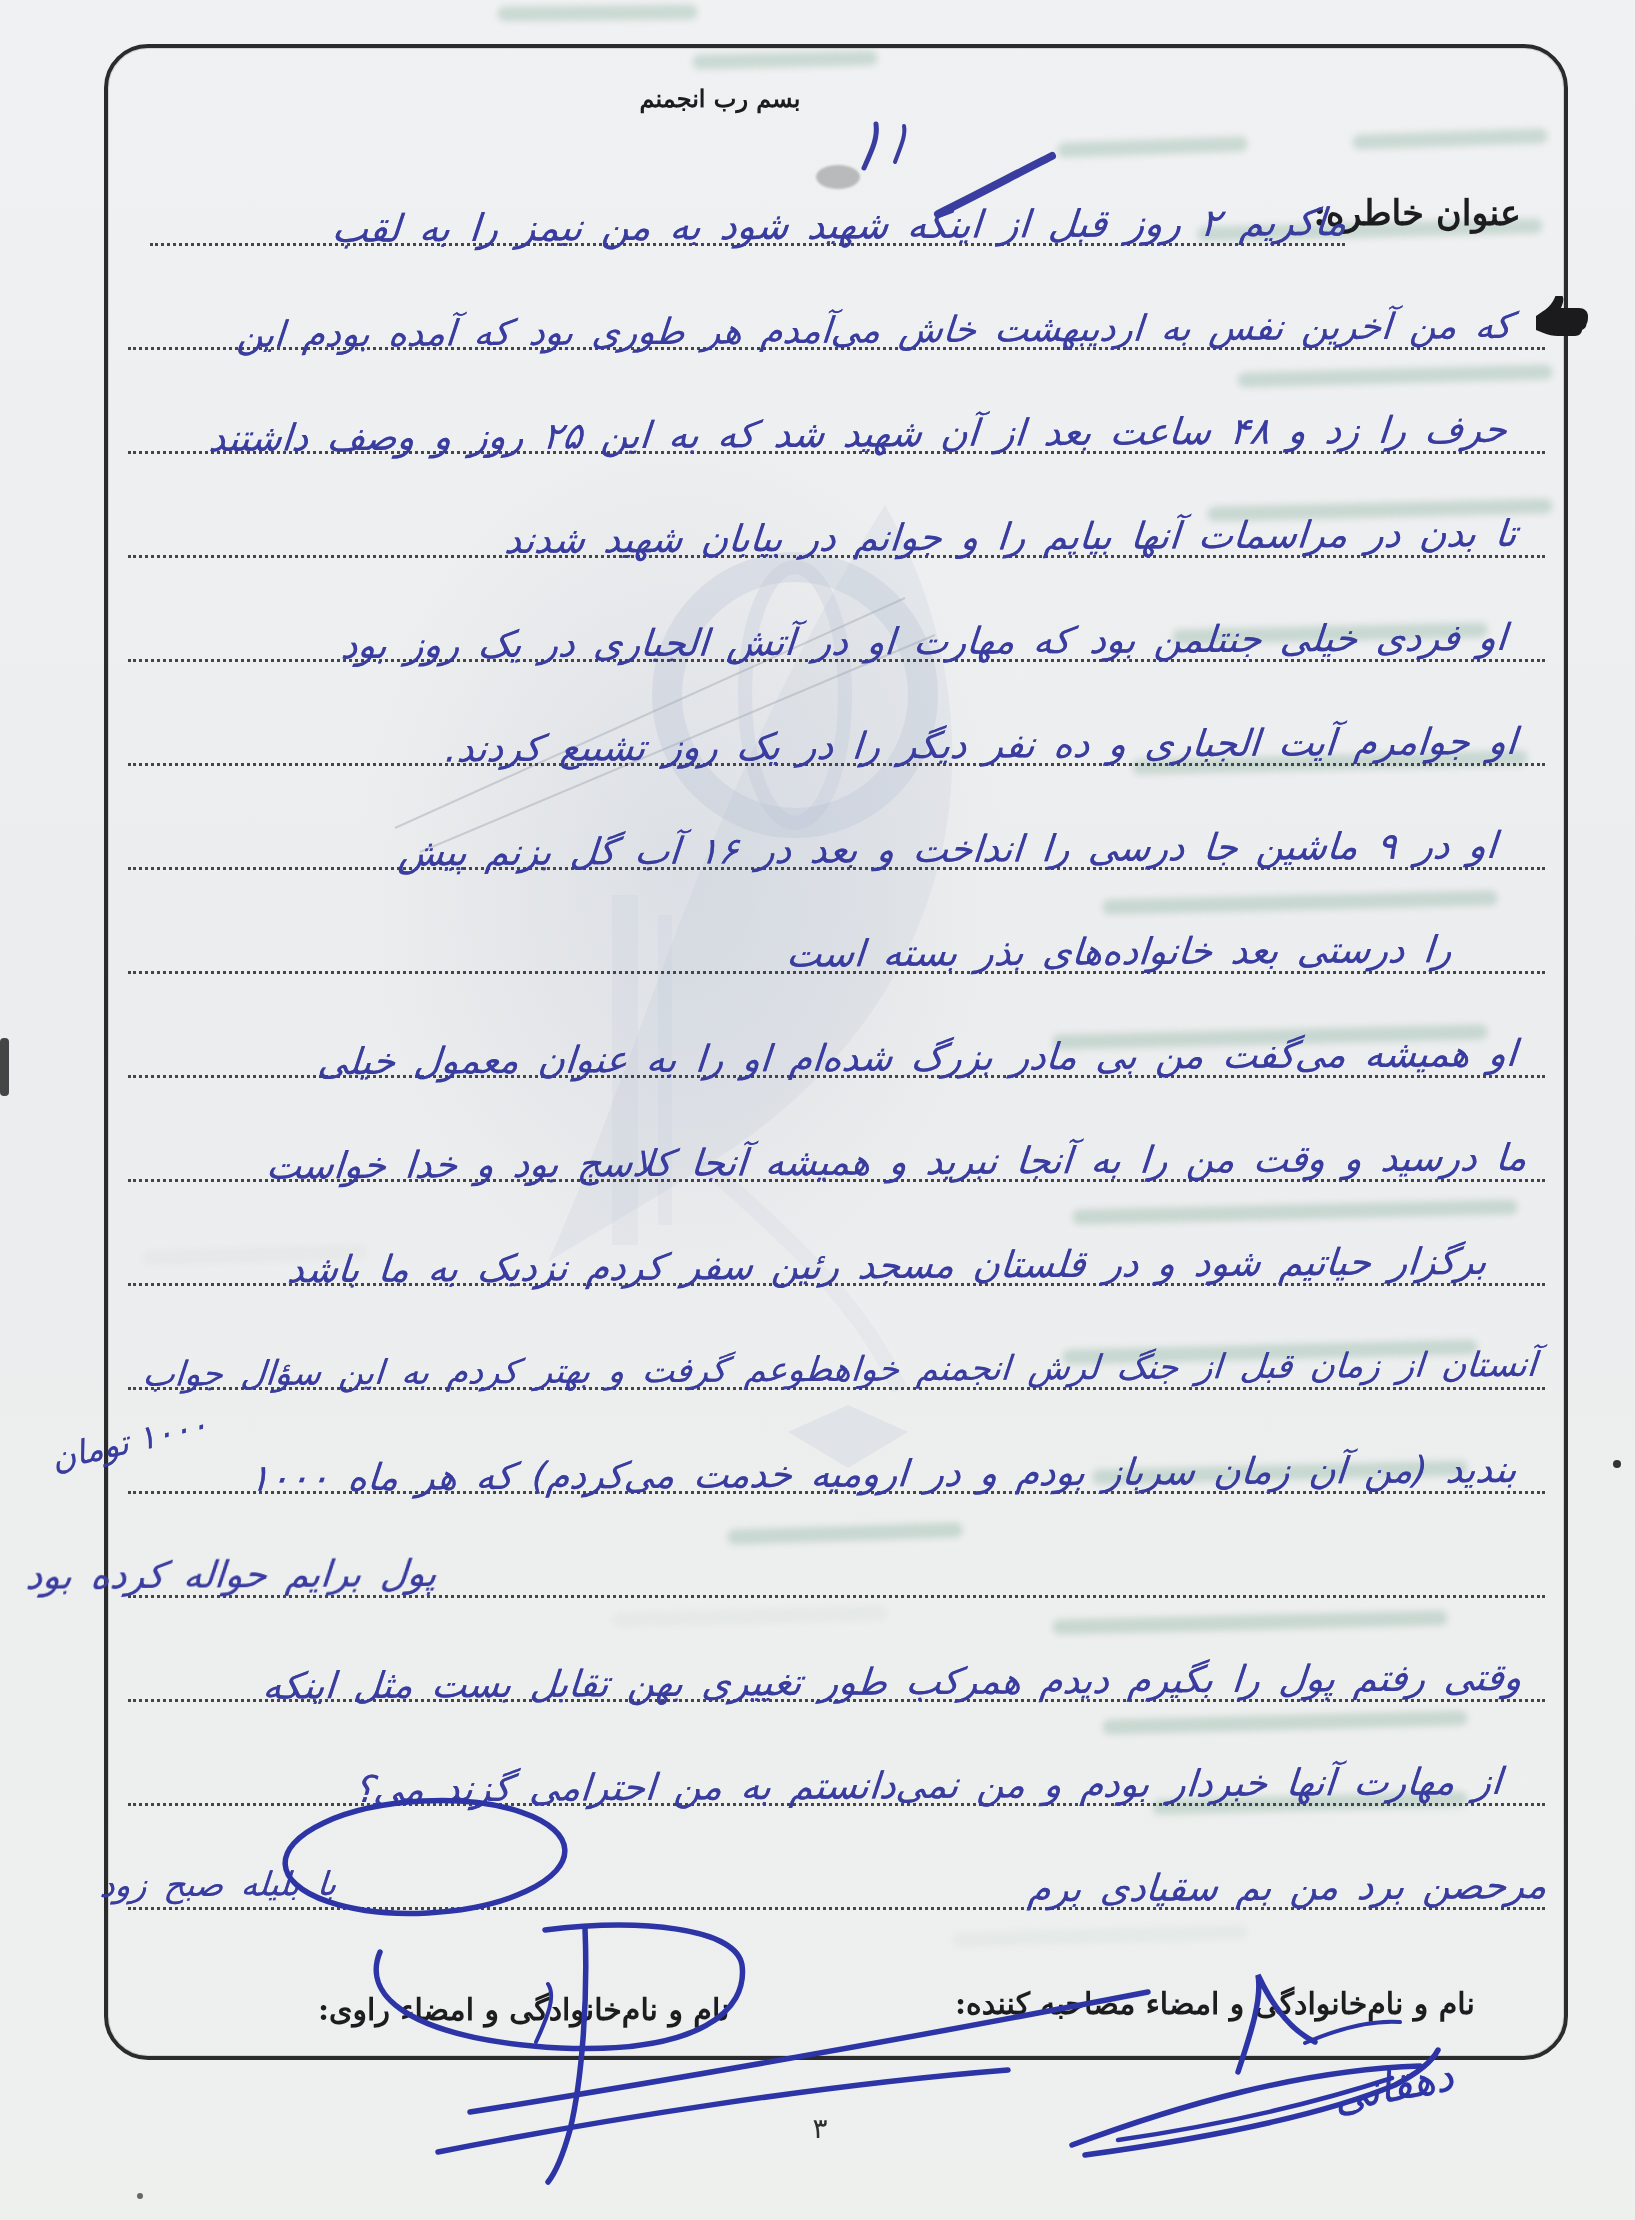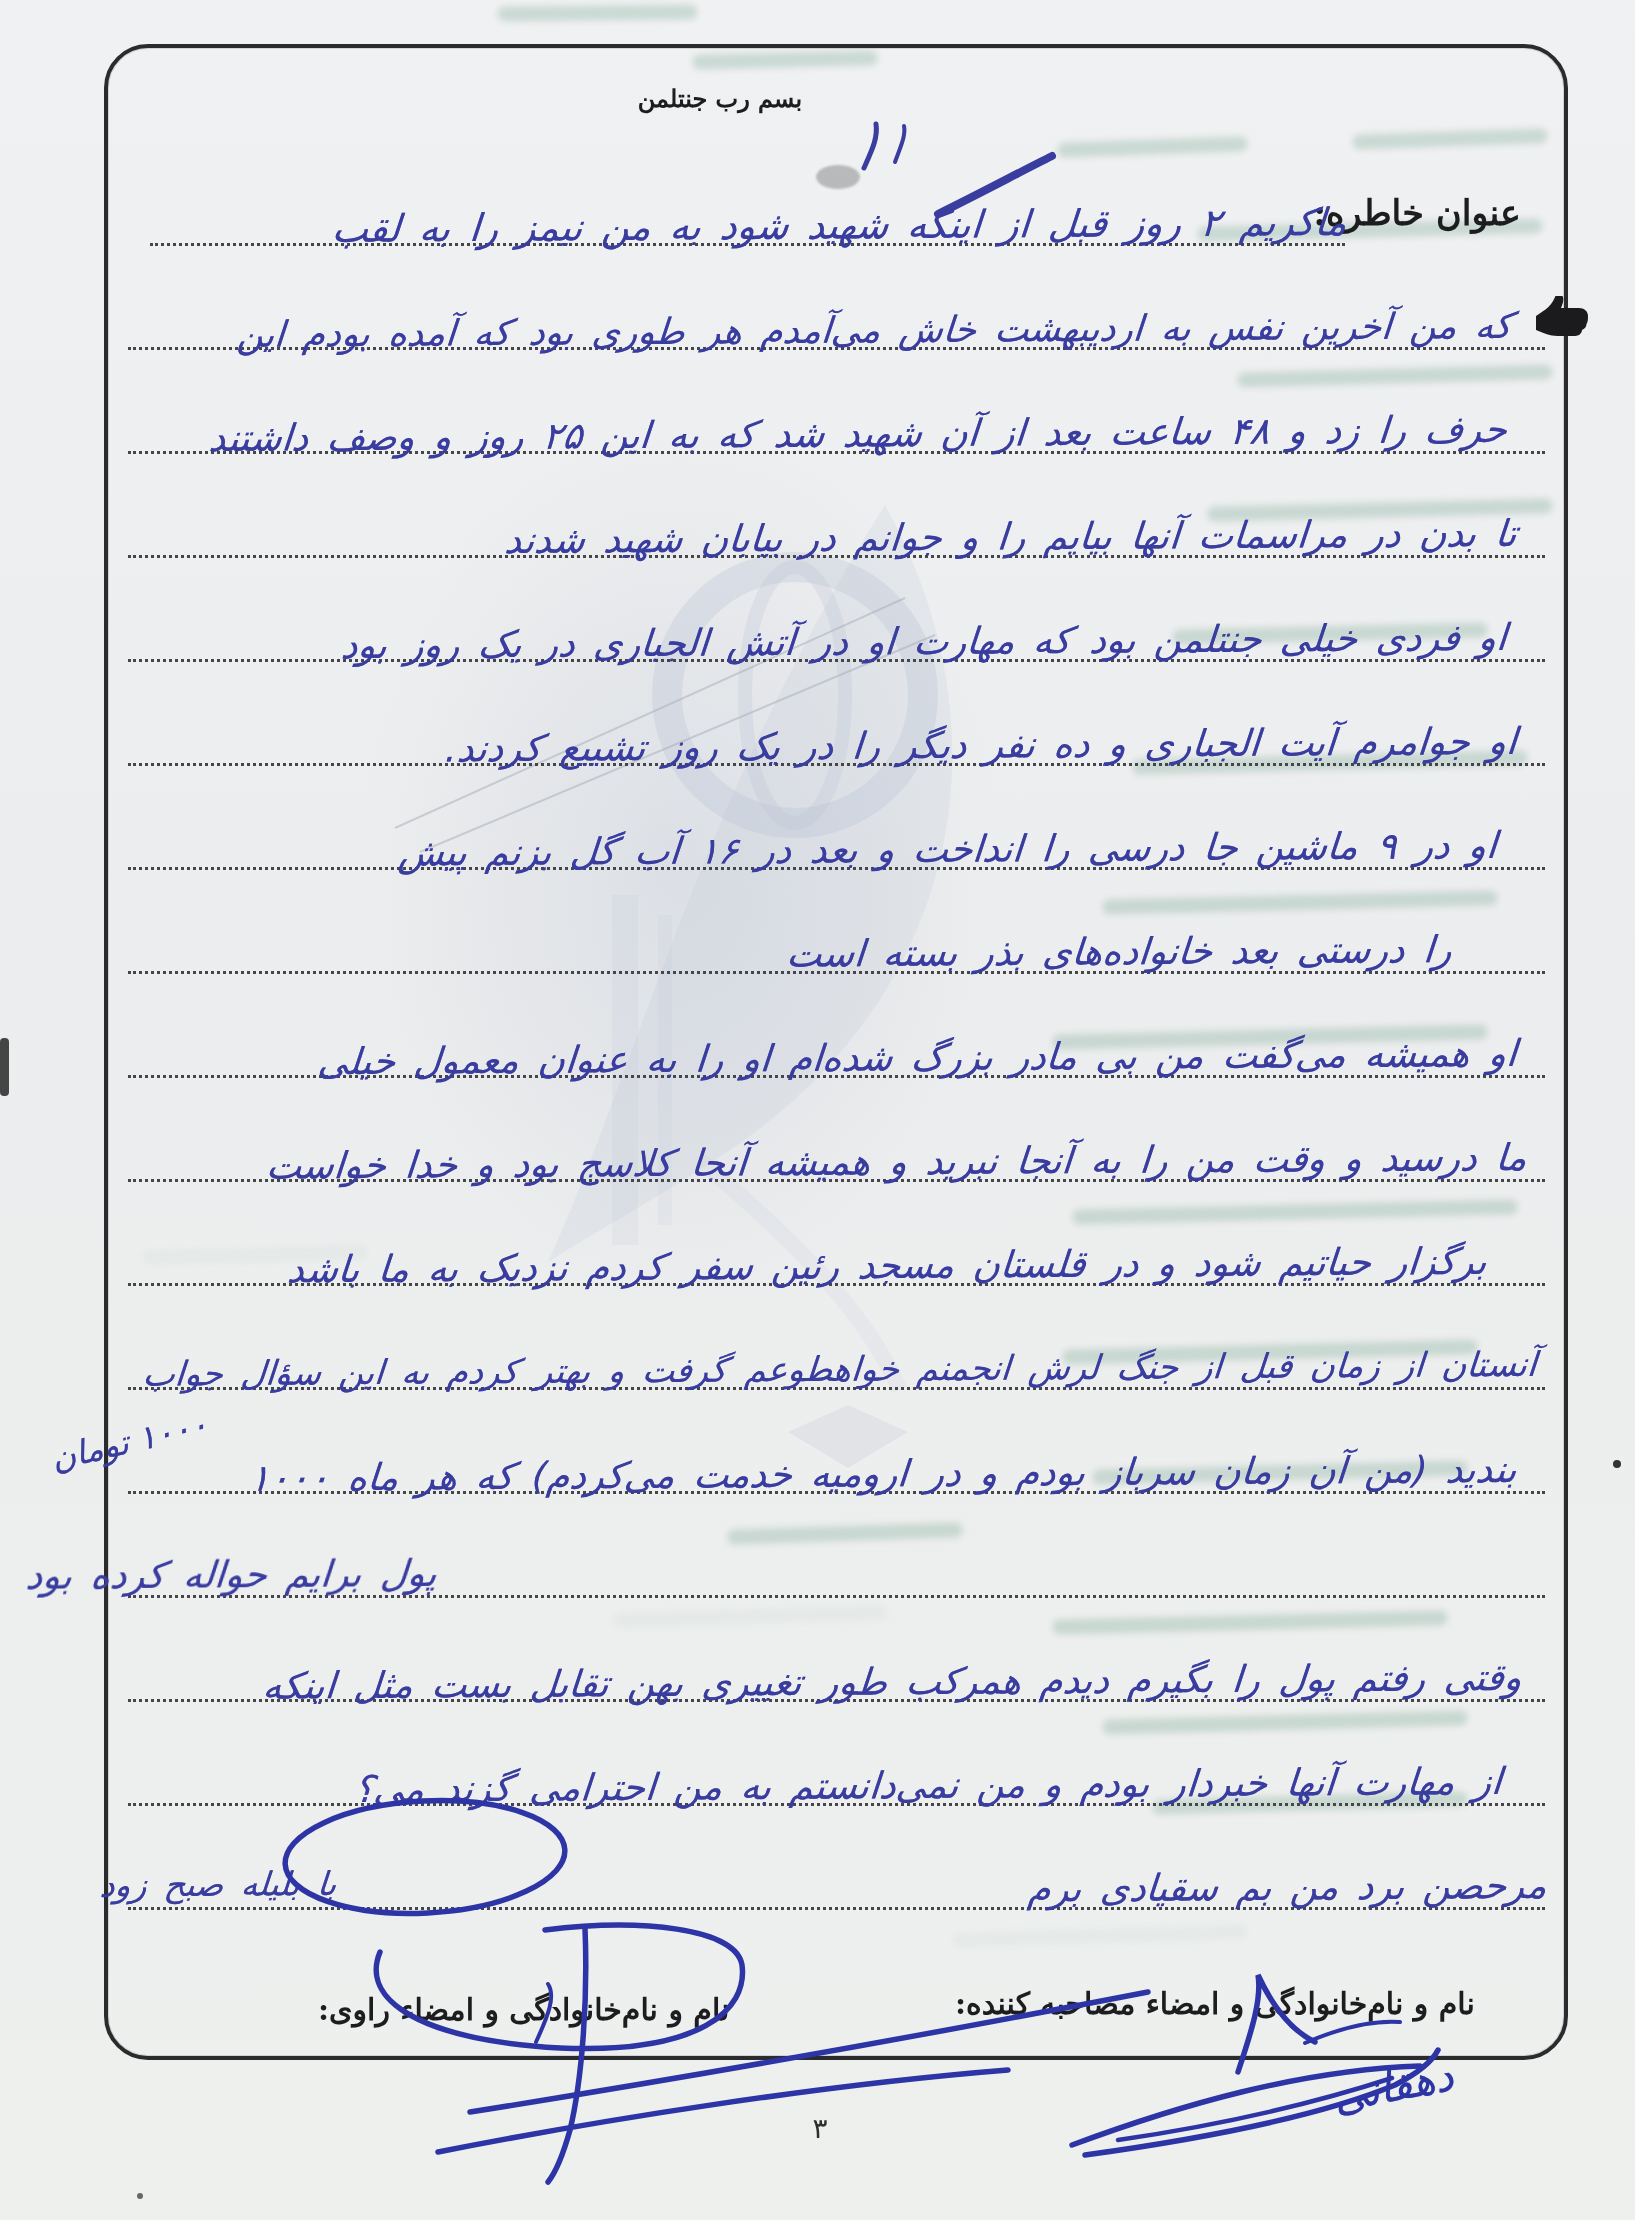--- a/index.html
+++ b/index.html
@@ -112,21 +112,21 @@
 
     <g fill="#1a1a1a">
       <rect x="0" y="1038" width="9" height="58" rx="4" opacity=".8"></rect>
       <circle cx="1617" cy="1464" r="4" fill="#333"></circle>
       <circle cx="140" cy="2196" r="3" fill="#666"></circle>
     </g>
   </svg>
 
   <div class="frame"></div>
 
-  <div class="print bismillah">بسم رب جنتلمن</div>
+  <div class="print bismillah">بسم رب انجمنم</div>
 
   <div class="print title-label">عنوان خاطره:</div>
   <div class="rule" style="left:150px;top:243px;width:1195px;"></div>
   <div class="ink" style="top:201px;right:290px;left:150px;font-size:38px;">ماکریم ۲ روز قبل از اینکه شهید شود به من نیمز را به لقب</div>
 
   <svg class="layer" style="left:1532px;top:296px;" width="58" height="44" viewBox="0 0 58 44">
     <path d="M56 20 c0 -5 -4 -8 -9 -8 l-18 0 c1.5 -4 3.5 -9 1.5 -12 c-2 -3 -6.5 -2 -7.5 1 c-2 5 -5 9 -9.5 12.5 l-9.5 6.5 l0 14 l7.5 3 c4.5 2 9.5 3 14.5 3 l17 0 c4 0 7 -3 7 -6 c2.5 -1 4.5 -3 4.5 -6 c1 -1.5 1.5 -3.5 1.5 -8 z" fill="#1b1b1d"></path>
   </svg>
 
   <div class="rule" style="left:128px;top:347px;width:1417px;"></div>

